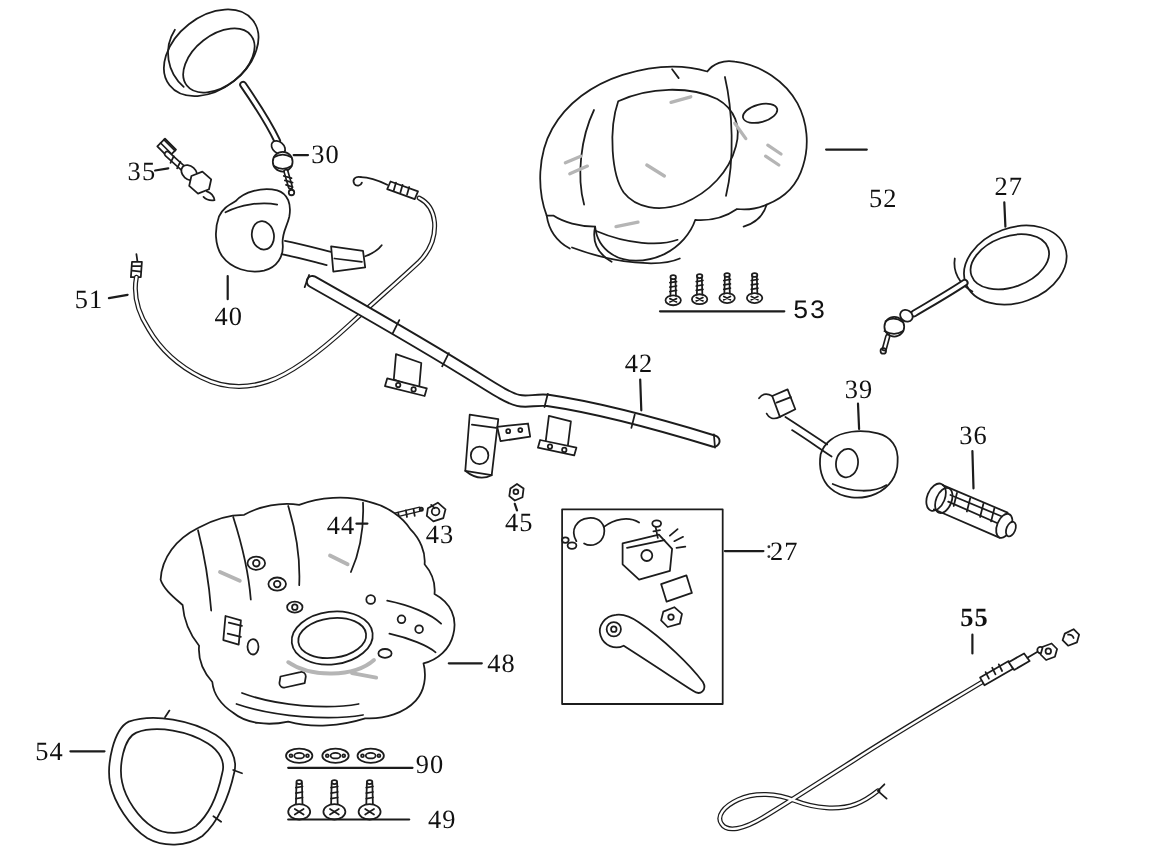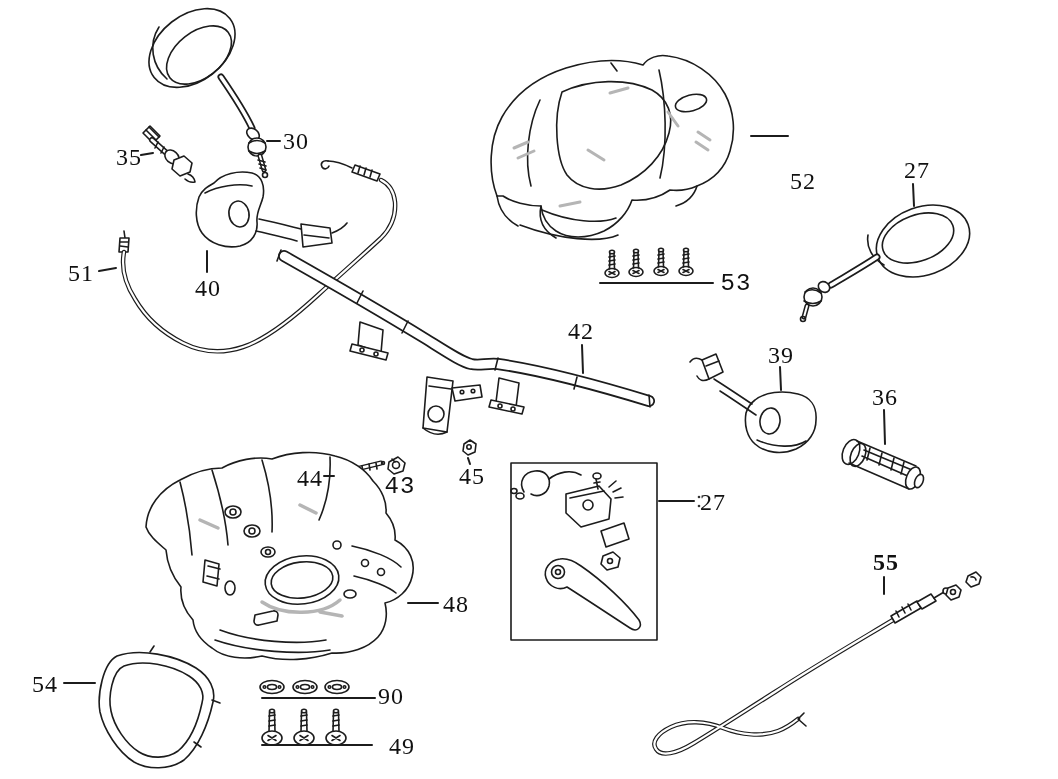--- a/index.html
+++ b/index.html
@@ -306,21 +306,21 @@
       <div class="part-label" style="left: 129px; top: 157px;">35</div>
       <div class="part-label" style="left: 803px; top: 137px; margin-top: 44px;">52</div>
       <div class="part-label" style="left: 917px; top: 170px;">27</div>
       <div class="part-label" style="left: 81px; top: 273px;">51</div>
       <div class="part-label" style="left: 208px; top: 288px;">40</div>
       <div class="part-label" style="left: 736px; top: 284px; font-family: Liberation Mono, monospace;">53</div>
       <div class="part-label" style="left: 581px; top: 331px;">42</div>
       <div class="part-label" style="left: 781px; top: 355px;">39</div>
       <div class="part-label" style="left: 885px; top: 397px;">36</div>
       <div class="part-label" style="left: 310px; top: 478px; text-align: center;">44</div>
-      <div class="part-label" style="left: 400px; top: 487px; font-family: Liberation Mono, monospace;">43</div>
+      <div class="part-label" style="left: 400px; top: 487px;">43</div>
       <div class="part-label" style="left: 472px; top: 476px;">45</div>
       <div class="part-label" style="left: 713px; top: 502px;">27</div>
       <div class="part-label" style="left: 456px; top: 604px;">48</div>
       <div class="part-label" style="left: 886px; top: 562px; font-weight: bold;">55</div>
       <div class="part-label" style="left: 45px; top: 684px;">54</div>
       <div class="part-label" style="left: 391px; top: 696px;">90</div>
       <div class="part-label" style="left: 390px; top: 746px; margin-left: 12px;">49</div>
     </div>
 
 </div>

